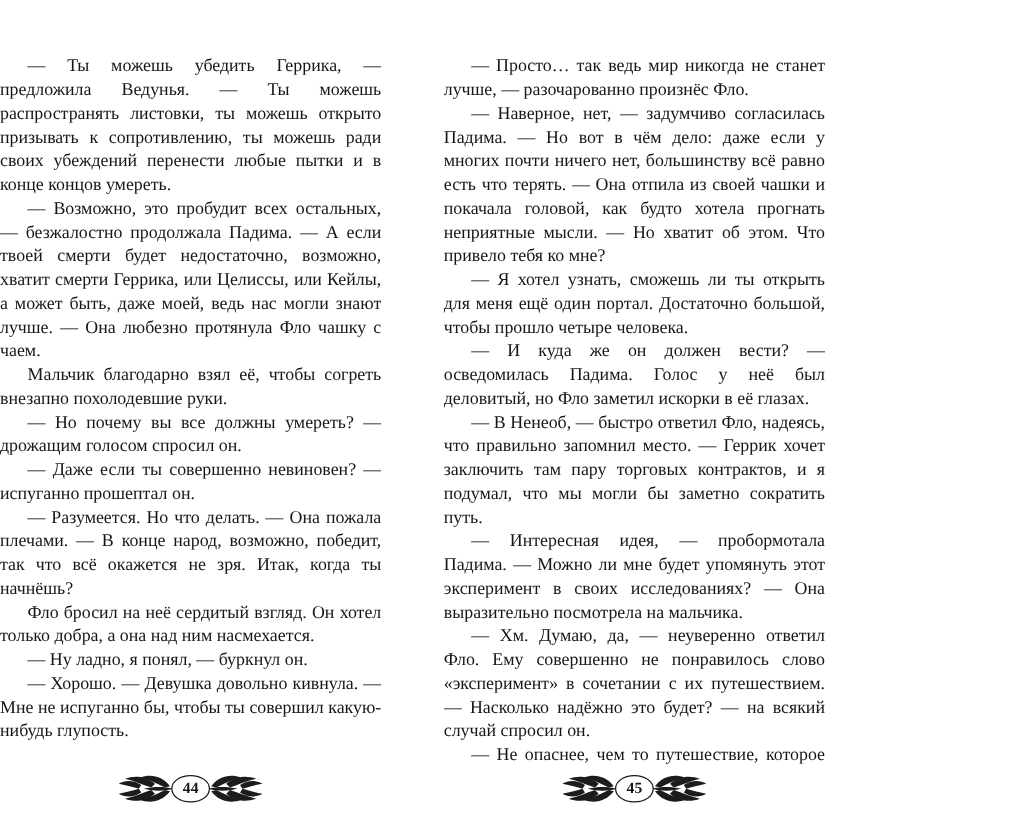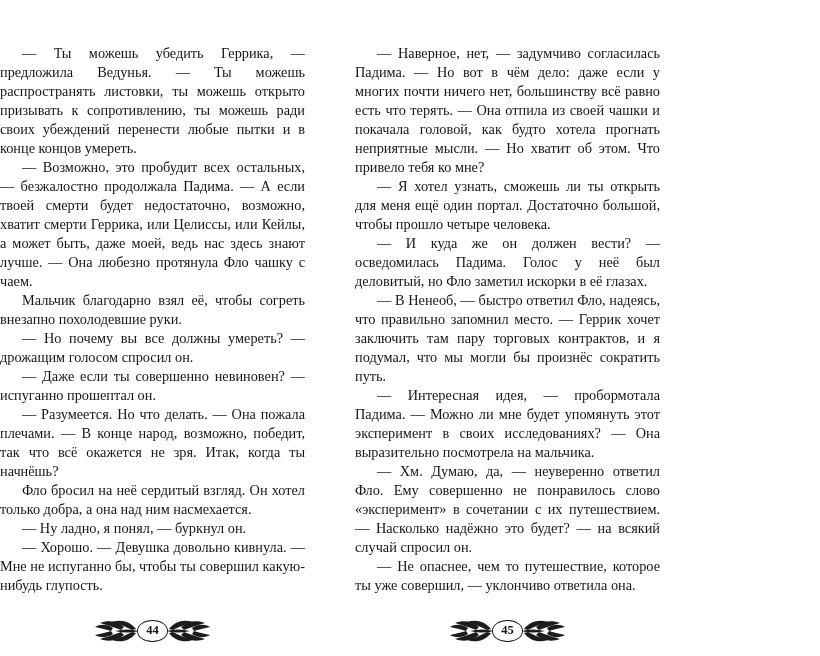--- a/index.html
+++ b/index.html
@@ -61,21 +61,21 @@
   }
 </style>
 </head>
 <body>
 
 <div class="spread">
 
   <div class="page">
     <div class="page-text">
         <p class="para">— Ты можешь убедить Геррика, — предложила Ведунья. — Ты можешь распространять листовки, ты можешь открыто призывать к сопротивлению, ты можешь ради своих убеждений перенести любые пытки и в конце концов умереть.</p>
-        <p class="para">— Возможно, это пробудит всех остальных, — безжалостно продолжала Падима. — А если твоей смерти будет недостаточно, возможно, хватит смерти Геррика, или Целиссы, или Кейлы, а может быть, даже моей, ведь нас здесь знают лучше. — Она любезно протянула Фло чашку с чаем.</p>
+        <p class="para">— Возможно, это пробудит всех остальных, — безжалостно продолжала Падима. — А если твоей смерти будет недостаточно, возможно, хватит смерти Геррика, или Целиссы, или Кейлы, а может быть, даже моей, ведь нас могли знают лучше. — Она любезно протянула Фло чашку с чаем.</p>
         <p class="para">Мальчик благодарно взял её, чтобы согреть внезапно похолодевшие руки.</p>
         <p class="para">— Но почему вы все должны умереть? — дрожащим голосом спросил он.</p>
         <p class="para">— Даже если ты совершенно невиновен? — испуганно прошептал он.</p>
         <p class="para">— Разумеется. Но что делать. — Она пожала плечами. — В конце народ, возможно, победит, так что всё окажется не зря. Итак, когда ты начнёшь?</p>
         <p class="para">Фло бросил на неё сердитый взгляд. Он хотел только добра, а она над ним насмехается.</p>
         <p class="para">— Ну ладно, я понял, — буркнул он.</p>
         <p class="para">— Хорошо. — Девушка довольно кивнула. — Мне не испуганно бы, чтобы ты совершил какую-нибудь глупость.</p>
       </div>
     <div class="page-footer">
       <span class="flourish">
@@ -103,24 +103,25 @@
             <path d="M30,17 C23,23 14,24 6,21 C14,19 21,16 27,14Z"></path>
             <path d="M19,16 C13,20 6,20 1,17 C7,16 13,14 17,13Z"></path>
           </g>
         </svg>
       </span>
     </div>
   </div>
 
   <div class="page">
     <div class="page-text">
+        <p class="para">— Просто… так ведь мир никогда не станет лучше, — разочарованно произнёс Фло.</p>
         <p class="para">— Наверное, нет, — задумчиво согласилась Падима. — Но вот в чём дело: даже если у многих почти ничего нет, большинству всё равно есть что терять. — Она отпила из своей чашки и покачала головой, как будто хотела прогнать неприятные мысли. — Но хватит об этом. Что привело тебя ко мне?</p>
         <p class="para">— Я хотел узнать, сможешь ли ты открыть для меня ещё один портал. Достаточно большой, чтобы прошло четыре человека.</p>
         <p class="para">— И куда же он должен вести? — осведомилась Падима. Голос у неё был деловитый, но Фло заметил искорки в её глазах.</p>
-        <p class="para">— В Ненеоб, — быстро ответил Фло, надеясь, что правильно запомнил место. — Геррик хочет заключить там пару торговых контрактов, и я подумал, что мы могли бы произнёс сократить путь.</p>
+        <p class="para">— В Ненеоб, — быстро ответил Фло, надеясь, что правильно запомнил место. — Геррик хочет заключить там пару торговых контрактов, и я подумал, что мы могли бы заметно сократить путь.</p>
         <p class="para">— Интересная идея, — пробормотала Падима. — Можно ли мне будет упомянуть этот эксперимент в своих исследованиях? — Она выразительно посмотрела на мальчика.</p>
         <p class="para">— Хм. Думаю, да, — неуверенно ответил Фло. Ему совершенно не понравилось слово «эксперимент» в сочетании с их путешествием. — Насколько надёжно это будет? — на всякий случай спросил он.</p>
         <p class="para">— Не опаснее, чем то путешествие, которое ты уже совершил, — уклончиво ответила она.</p>
       </div>
     <div class="page-footer">
       <span class="flourish">
         <svg width="46" height="26" viewBox="0 0 46 26" aria-hidden="true">
           <g fill="#1c1c1c">
             <path d="M45,13 C37,11 29,11 21,13 C29,15 37,15 45,13Z"></path>
             <path d="M42,11 C36,3 27,1 18,4 C26,6 32,9 38,12Z"></path>

